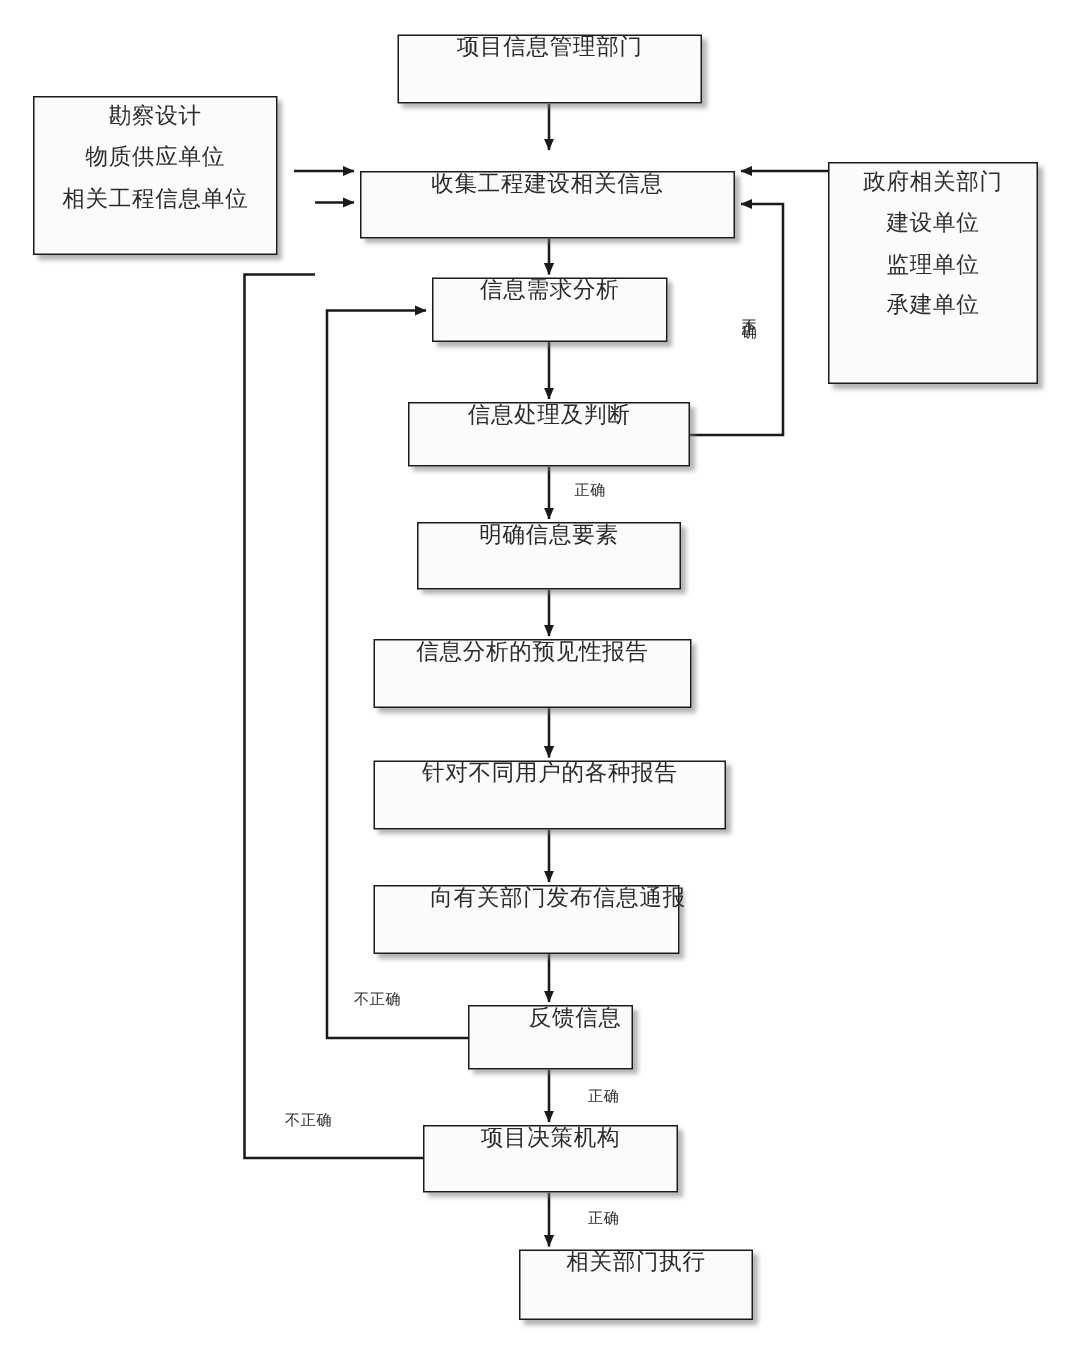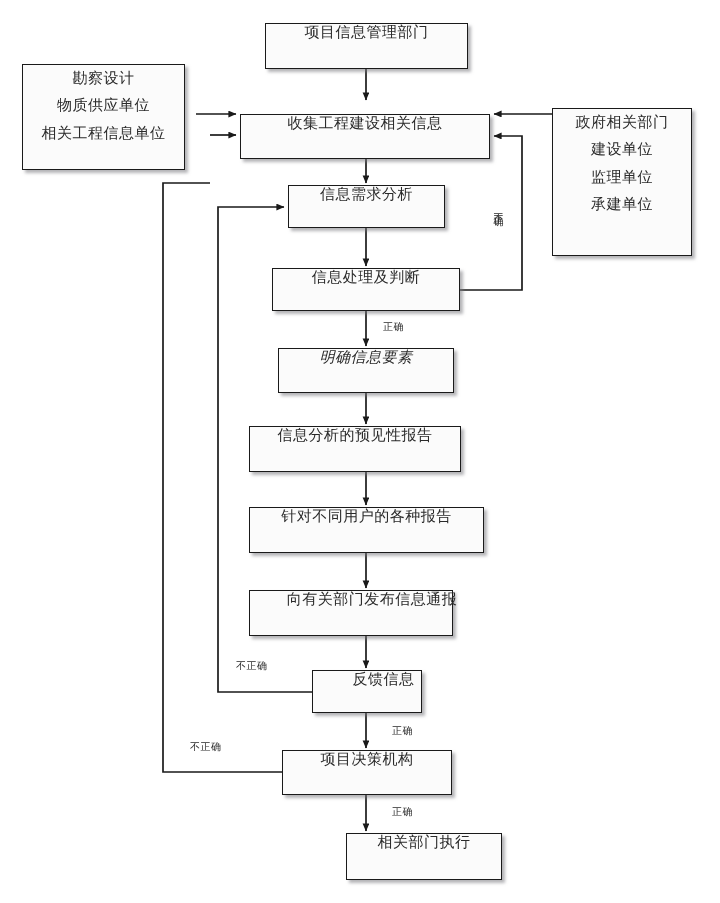--- a/index.html
+++ b/index.html
@@ -132,21 +132,21 @@
   </div>
 
   <div class="node" id="n4" style="left: 288px; top: 185px; width: 157px; height: 43px;">
     <span class="line">信息需求分析</span>
   </div>
 
   <div class="node" id="n5" style="left: 272px; top: 268px; width: 188px; height: 43px;">
     <span class="line">信息处理及判断</span>
   </div>
 
-  <div class="node" id="n6" style="left: 278px; top: 348px; width: 176px; height: 45px; font-style: italic;">
+  <div class="node" id="n6" style="left: 278px; top: 348px; width: 176px; height: 45px;">
     <span class="line">明确信息要素</span>
   </div>
 
   <div class="node" id="n7" style="left: 249px; top: 426px; width: 212px; height: 46px;">
     <span class="line">信息分析的预见性报告</span>
   </div>
 
   <div class="node" id="n8" style="left: 249px; top: 507px; width: 235px; height: 46px;">
     <span class="line">针对不同用户的各种报告</span>
   </div>

